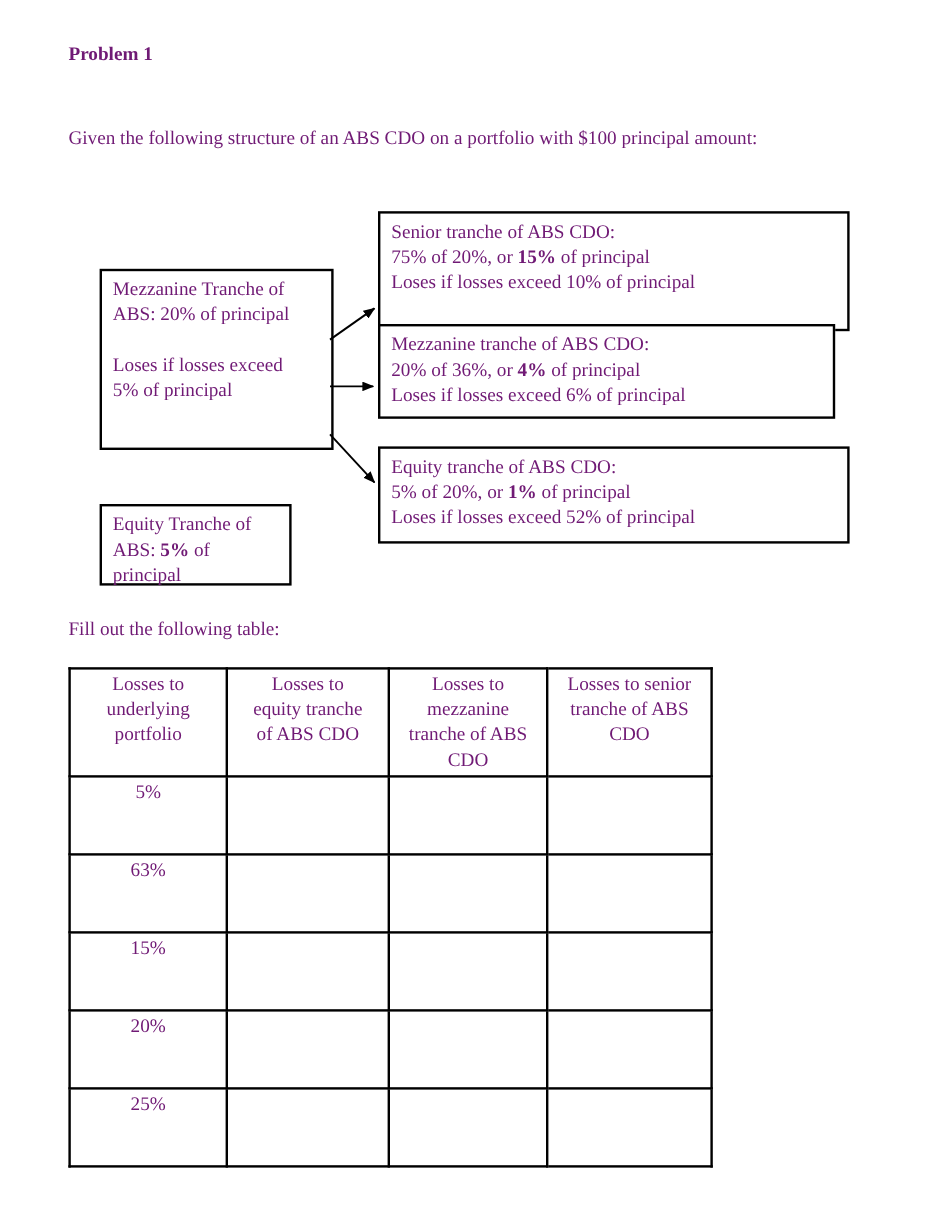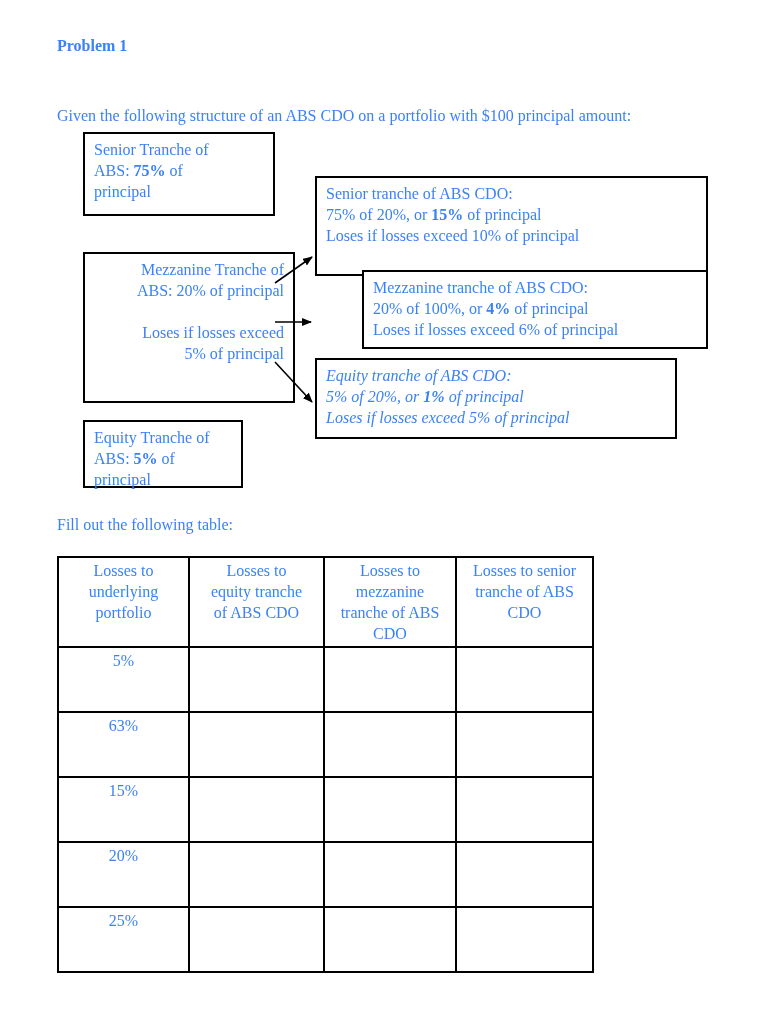--- a/index.html
+++ b/index.html
@@ -1,21 +1,21 @@
 <!DOCTYPE html>
 <html><head>
 <meta charset="utf-8">
 <style>
   html, body { margin: 0; padding: 0; background: #ffffff; }
   .page {
     position: relative;
     width: 777px;
     height: 1024px;
     background: #ffffff;
-    color: #3b82f6;
+    color: #701a75;
     font-family: "Liberation Serif", "DejaVu Serif", serif;
     font-size: 16px;
     overflow: hidden;
   }
   .abs { position: absolute; }
   .title { font-weight: bold; font-size: 16px; }
   .intro { font-size: 16px; white-space: nowrap; margin-top: 28px; }
   .dbox {
     position: absolute;
     box-sizing: border-box;
@@ -54,53 +54,48 @@
 </style>
 </head>
 <body>
 
 <div class="page">
 
   <div class="abs title" style="left:57px; top:37px;">Problem 1</div>
 
   <div class="abs intro" style="left:57px; top:79px;">Given the following structure of an ABS CDO on a portfolio with $100 principal amount:</div>
 
-  <div class="dbox" style="left:83px; top:132px; width:192px; height:84px;">
-    <span class="line"><span>Senior Tranche of</span></span>
-    <span class="line"><span>ABS: </span><b>75%</b><span> of</span></span>
-    <span class="line"><span>principal</span></span>
-  </div>
 
-  <div class="dbox preline" style="left:83px; top:252px; width:212px; height:151px;text-align:right;">Mezzanine Tranche of
+  <div class="dbox preline" style="left:83px; top:224px; width:195px; height:151px;">Mezzanine Tranche of
 ABS: 20% of principal
 
 Loses if losses exceed
 5% of principal</div>
 
   <div class="dbox" style="left:83px; top:420px; width:160px; height:68px;">
     <span class="line"><span>Equity Tranche of</span></span>
     <span class="line"><span>ABS: </span><b>5%</b><span> of principal</span></span>
   </div>
 
   <div class="dbox" style="left:315px; top:176px; width:393px; height:100px;">
     <span class="line"><span>Senior tranche of ABS CDO:</span></span>
     <span class="line"><span>75% of 20%, or </span><b>15%</b><span> of principal</span></span>
     <span class="line"><span>Loses if losses exceed 10% of principal</span></span>
   </div>
 
-  <div class="dbox" style="left:315px; top:270px; width:346px; height:79px;margin-left:47px;">
+  <div class="dbox" style="left:315px; top:270px; width:381px; height:79px;">
     <span class="line"><span>Mezzanine tranche of ABS CDO:</span></span>
-    <span class="line"><span>20% of 100%, or </span><b>4%</b><span> of principal</span></span>
+    <span class="line"><span>20% of 36%, or </span><b>4%</b><span> of principal</span></span>
     <span class="line"><span>Loses if losses exceed 6% of principal</span></span>
   </div>
 
-  <div class="dbox" style="left:315px; top:358px; width:362px; height:81px;font-style:italic;">
+  <div class="dbox" style="left:315px; top:372px; width:393px; height:81px;">
     <span class="line"><span>Equity tranche of ABS CDO:</span></span>
     <span class="line"><span>5% of 20%, or </span><b>1%</b><span> of principal</span></span>
-    <span class="line"><span>Loses if losses exceed 5% of principal</span></span>
+    <span class="line"><span>Loses if losses exceed 52% of principal</span></span>
   </div>
 
   <svg class="arrows" viewBox="0 0 777 1024">
     <defs>
       <marker id="ah" markerWidth="10" markerHeight="8" refX="9" refY="4" orient="auto" markerUnits="userSpaceOnUse">
         <path d="M0,0 L10,4 L0,8 z" fill="#000000"></path>
       </marker>
     </defs>
     <line x1="275" y1="283" x2="312" y2="257" stroke="#000000" stroke-width="1.6" marker-end="url(#ah)"></line>
     <line x1="275" y1="322" x2="311" y2="322" stroke="#000000" stroke-width="1.6" marker-end="url(#ah)"></line>

